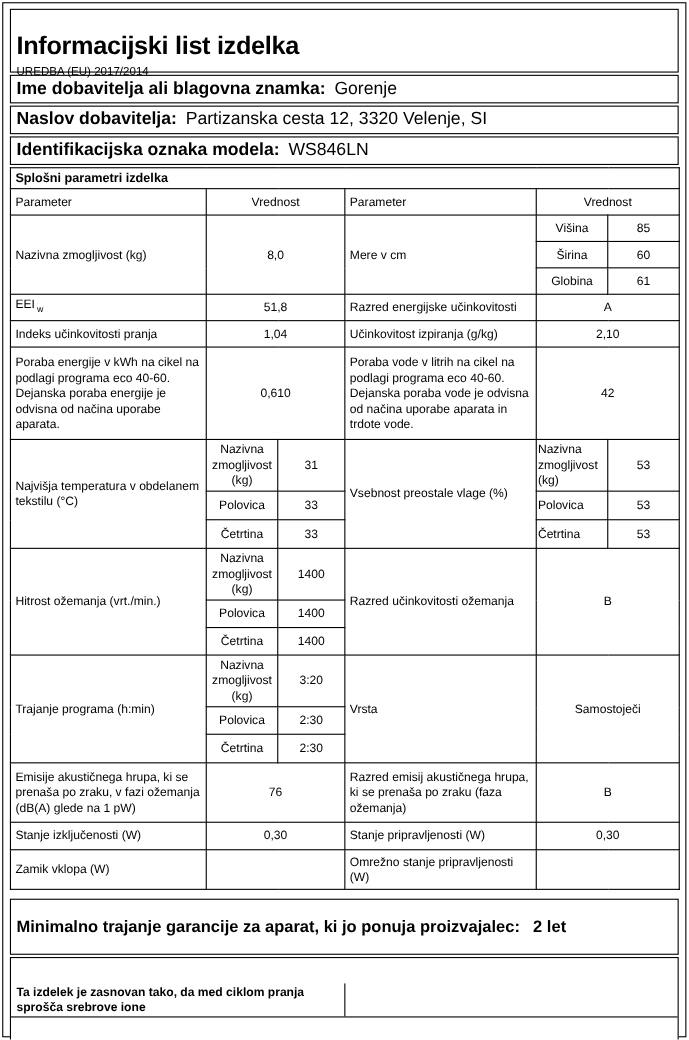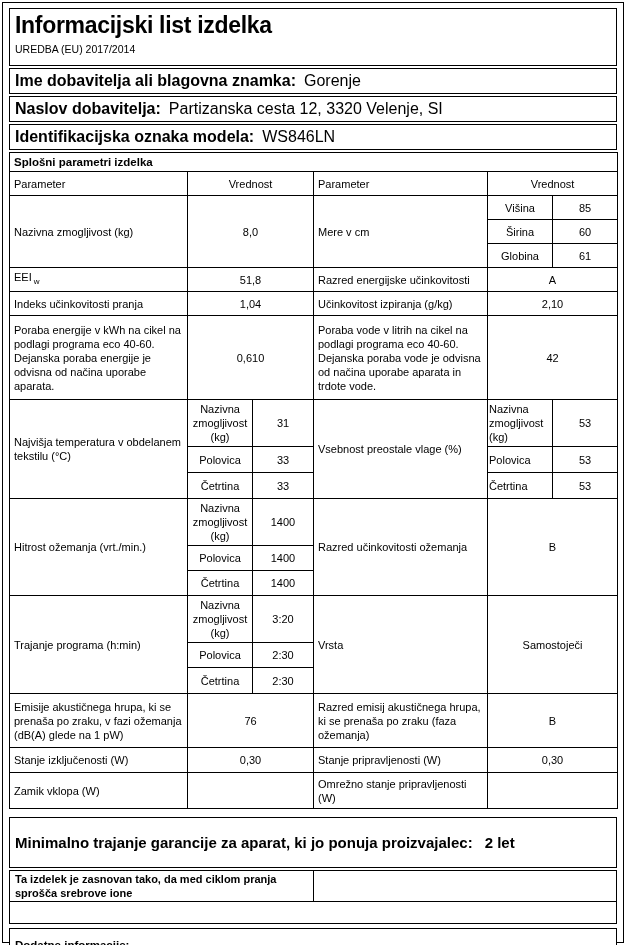--- a/index.html
+++ b/index.html
@@ -14,21 +14,21 @@
     position: absolute; left: 2px; top: 2px; right: 2px; bottom: 2px;
     border: 1.5px solid #000;
   }
   .content {
     position: absolute; left: 9px; top: 8px; width: 608px;
   }
   .block { border: 1.5px solid #000; margin-bottom: 2px; background: #fff; }
 
   
   .title-block { height: 58px; padding: 2px 5px; }
-  .doc-title { font-size: 23px; font-weight: bold; line-height: 28px; letter-spacing: -0.3px; }
+  .doc-title { font-size: 23px; font-weight: bold; line-height: 28px; letter-spacing: -0.3px; margin-top: 16px; }
   .regulation { font-size: 10.5px; margin-top: 4px; }
 
   
   .kv-row { height: 26px; display: flex; align-items: center; padding: 0 5px; font-size: 16px; }
   .b { font-weight: bold; }
   .kv-value { margin-left: 8px; text-align: center; }
 
   
   table.params {
     width: 608px; border-collapse: collapse; table-layout: fixed;
@@ -45,21 +45,21 @@
   tr.rh54 { height: 54px; }
   tr.rh84 { height: 84px; }
   tr.rh36 { height: 36px; }
   sub.eei-sub { font-size: 8px; margin-left: 2px; }
 
   
   .warranty-row { min-height: 23px; display: flex; align-items: center; padding: 16px 5px; font-size: 15px; }
   .warranty-value { margin-left: 12px; }
   .silver-block { margin-bottom: 4px; }
   .silver-top { display: flex; min-height: 30px; }
-  .silver-left { width: 304px; border-right: 1.5px solid #000; padding: 1px 5px; font-size: 11px; line-height: 14px; }
+  .silver-left { width: 304px; border-right: 1.5px solid #000; padding: 1px 5px; font-size: 11px; line-height: 14px; margin-top: 23px; }
   .silver-right { flex: 1; }
   .silver-empty { height: 22px; border-top: 1.5px solid #000; }
   .info-label-row { height: 21px; display: flex; align-items: center; padding: 16px 5px; font-size: 11.5px; }
   .info-url-row { height: 23px; display: flex; align-items: center; padding: 0 5px; font-size: 11.5px; margin-bottom: 0; }
 </style>
 </head>
 <body>
 
 <div class="page-frame"></div>
 

